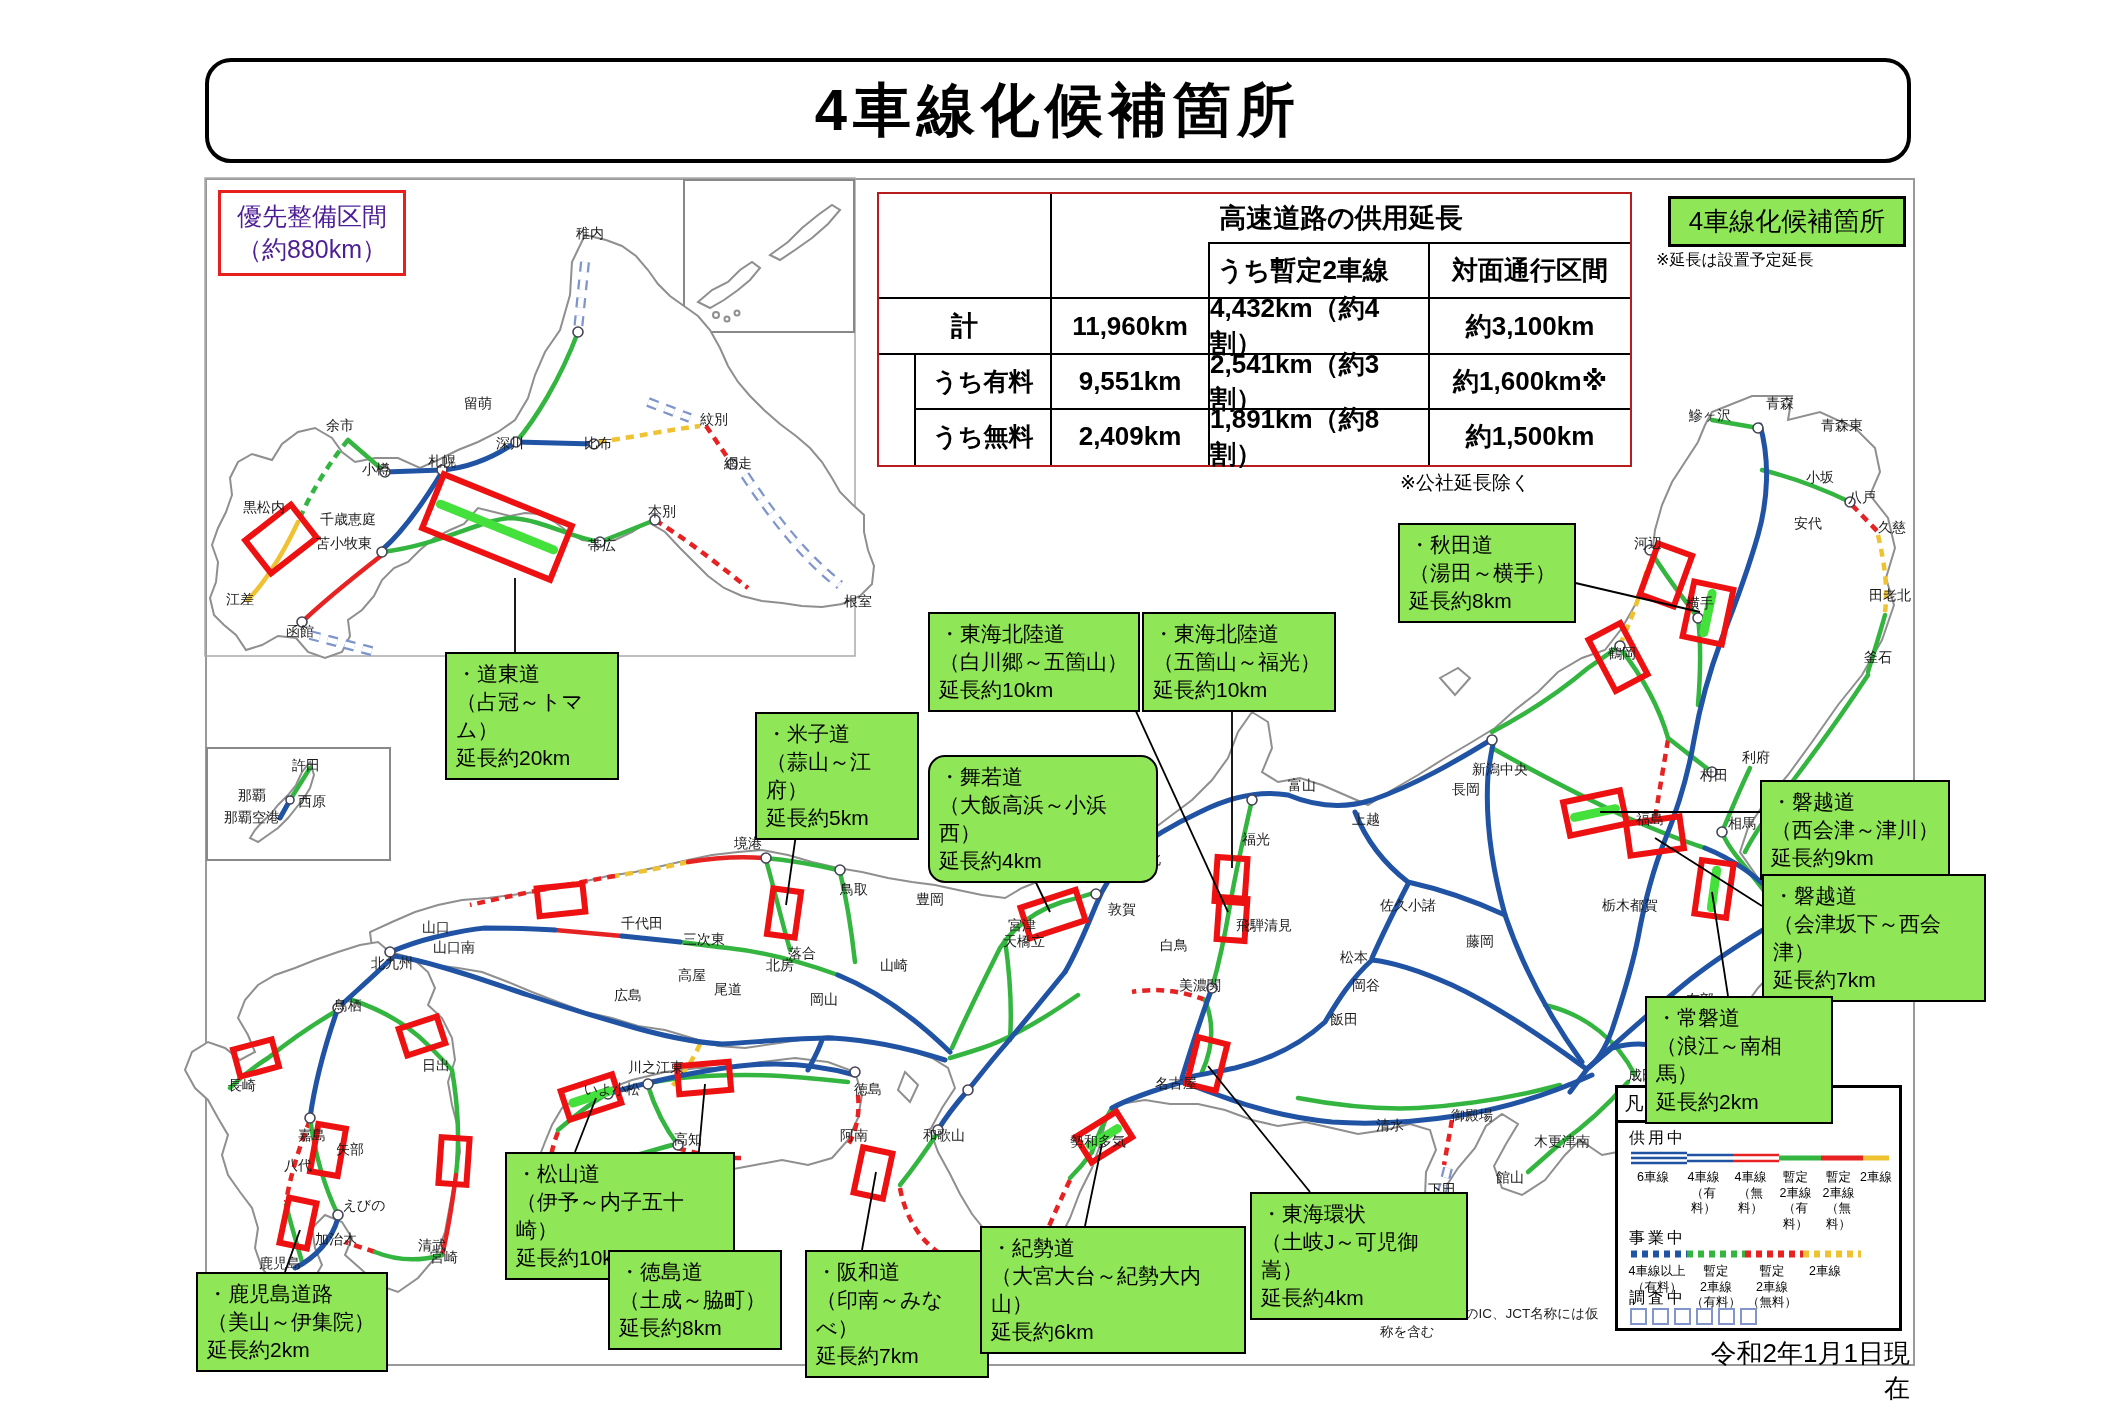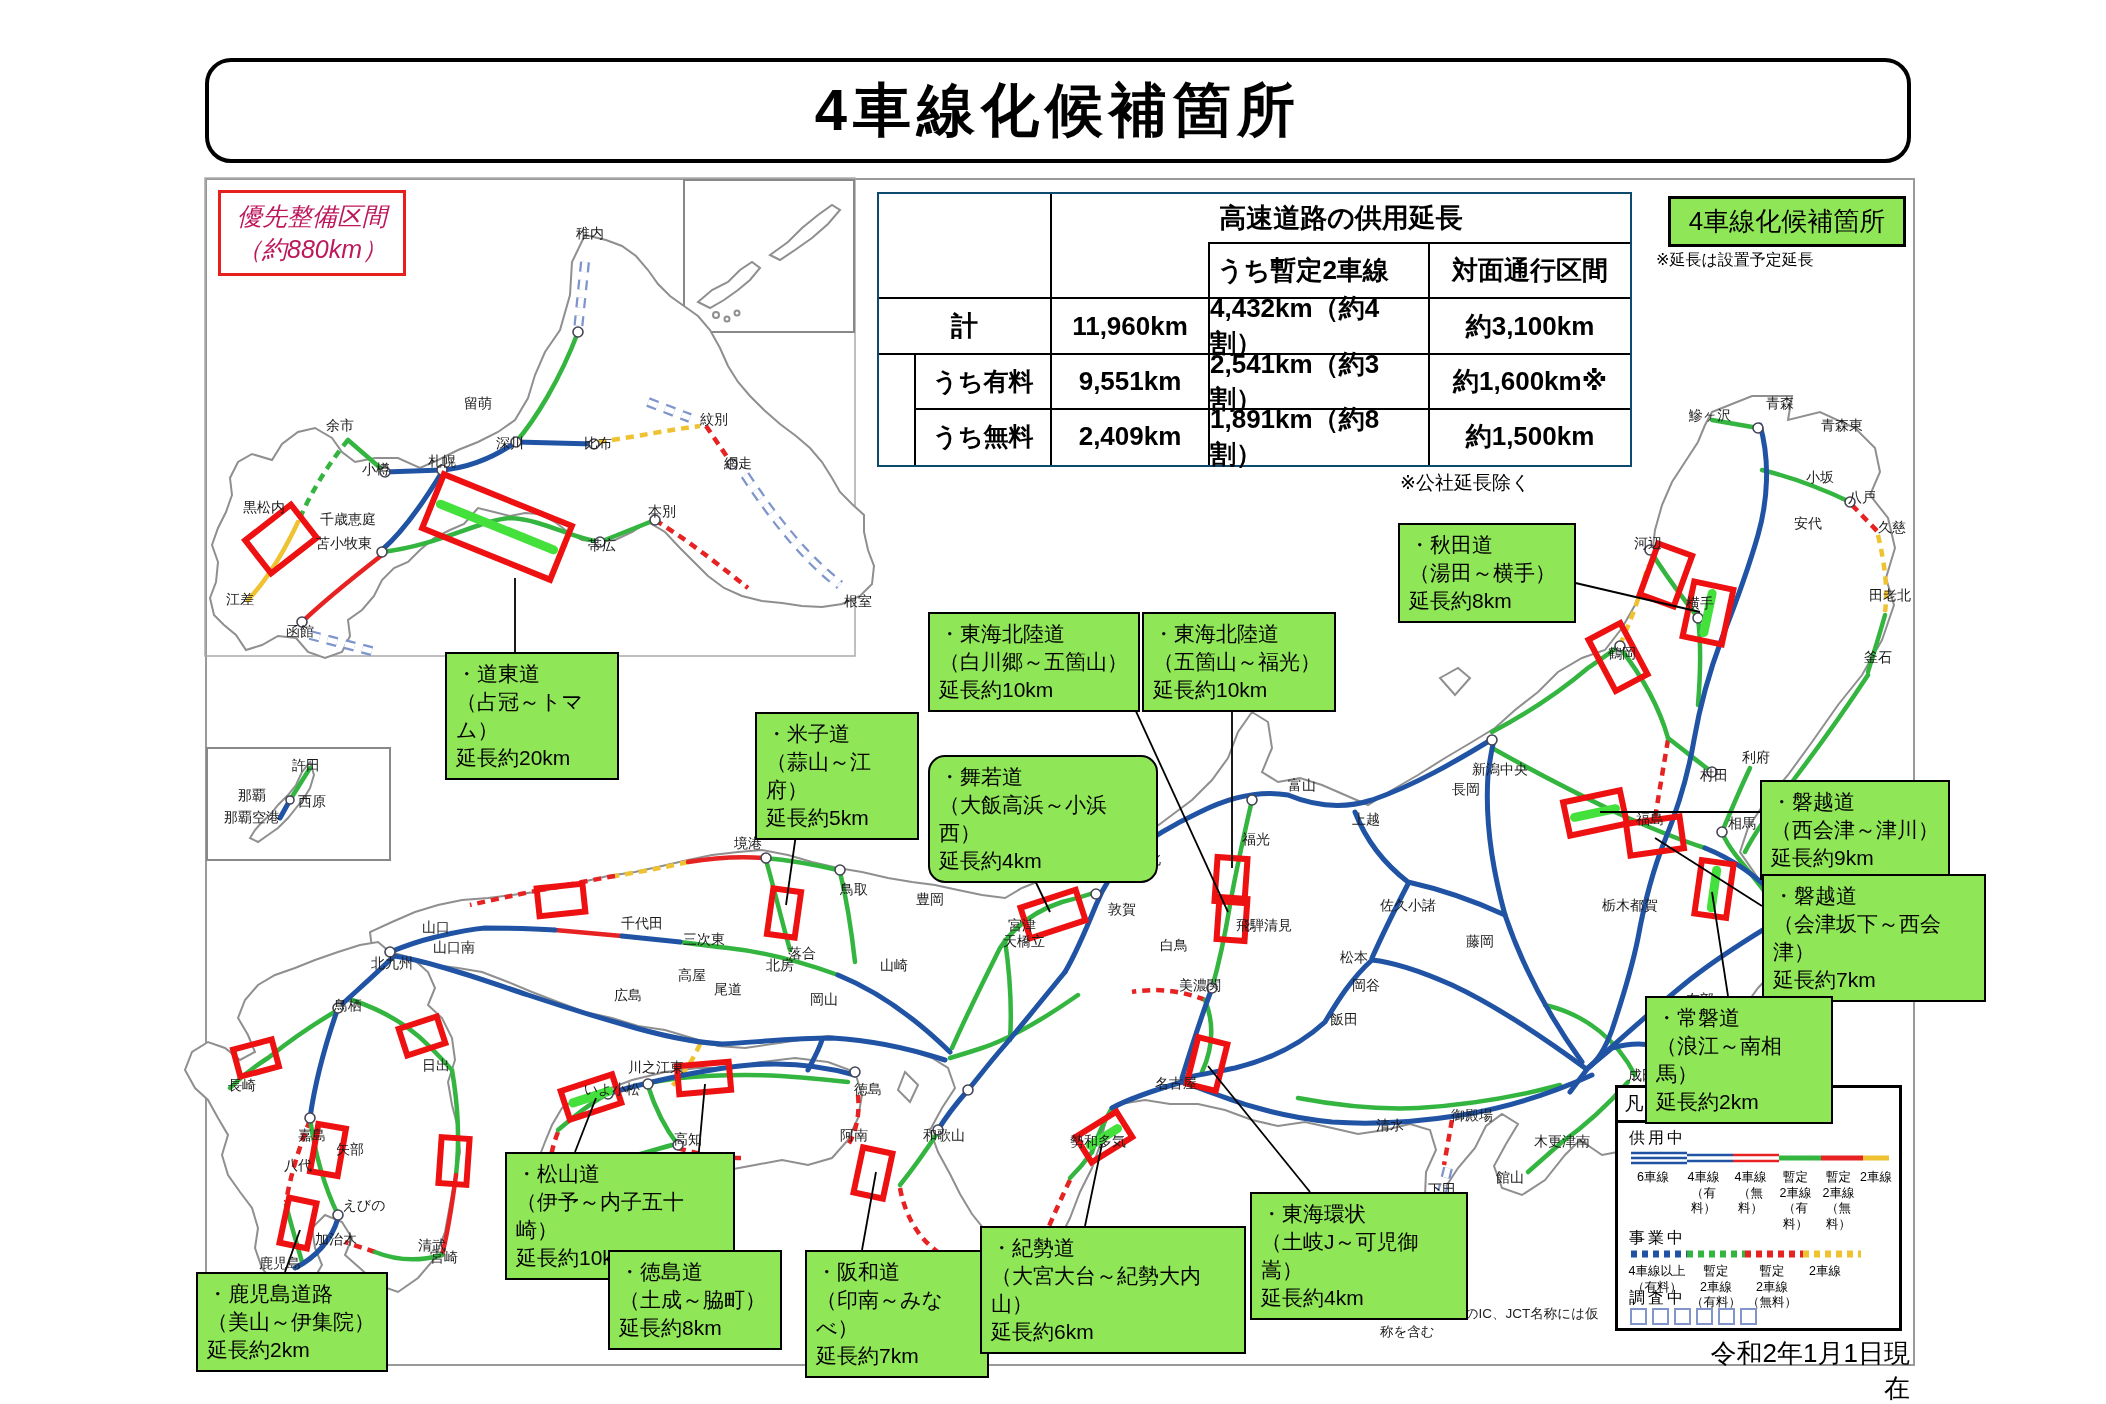--- a/index.html
+++ b/index.html
@@ -30,30 +30,30 @@
   .dy{stroke:#EFC232;stroke-width:4.5;fill:none;stroke-dasharray:8 6;}
   .sqo{stroke:#7e95cc;stroke-width:10;fill:none;stroke-dasharray:10 8;}
   .sqi{stroke:#ffffff;stroke-width:5.5;fill:none;stroke-dasharray:10 8;}
   .jc{fill:#fff;stroke:#445;stroke-width:1.6;}
   .mark{fill:none;stroke:var(--cand-red,#EE1111);stroke-width:6;}
   .hl{stroke:#44E03C;stroke-width:9;stroke-linecap:round;}
   .leader{stroke:#000;stroke-width:1.8;}
   .city{font-size:14px;fill:#1a1a1a;font-family:"Liberation Sans","DejaVu Sans",sans-serif;}
   .priority-box{
     position:absolute;left:218px;top:190px;z-index:20;background:#fff;
-    border:3px solid #E8201D;color:#be185d;font-size:25px;line-height:1.32;
-    text-align:center;padding:7px 16px;white-space:pre-line;font-weight:500;font-style:italic;
+    border:3px solid #E8201D;color:#4c1d95;font-size:25px;line-height:1.32;
+    text-align:center;padding:7px 16px;white-space:pre-line;font-weight:500;
   }
   .candidate-box{
     position:absolute;left:1668px;top:196px;width:232px;z-index:20;
     background:var(--label-green,#8FE656);border:3px solid #000;text-align:center;
     font-size:26px;padding:5px 0;
   }
   .candidate-note{position:absolute;left:1656px;top:250px;z-index:20;font-size:16px;text-align:center;}
-  .stat-table{position:absolute;left:877px;top:192px;width:751px;height:271px;border:2px solid #0c4a6e;background:#fff;z-index:20;}
+  .stat-table{position:absolute;left:877px;top:192px;width:751px;height:271px;border:2px solid #b91c1c;background:#fff;z-index:20;}
   .tline{position:absolute;background:#000;}
   .tcell{position:absolute;display:flex;align-items:center;justify-content:center;font-weight:bold;}
   .table-footnote{position:absolute;left:1400px;top:470px;width:228px;text-align:left;font-size:19px;z-index:20;}
   .callout{
     position:absolute;z-index:25;background:var(--label-green,#8FE656);
     border:2px solid #000;font-size:21px;line-height:1.33;padding:6px 9px;
     white-space:pre-line;
   }
   .legend-box{position:absolute;left:1615px;top:1085px;width:281px;height:240px;border:3px solid #000;background:#fff;z-index:20;}
   .legend-title{position:absolute;left:-3px;top:-3px;width:76px;height:32px;border:3px solid #000;background:#fff;

